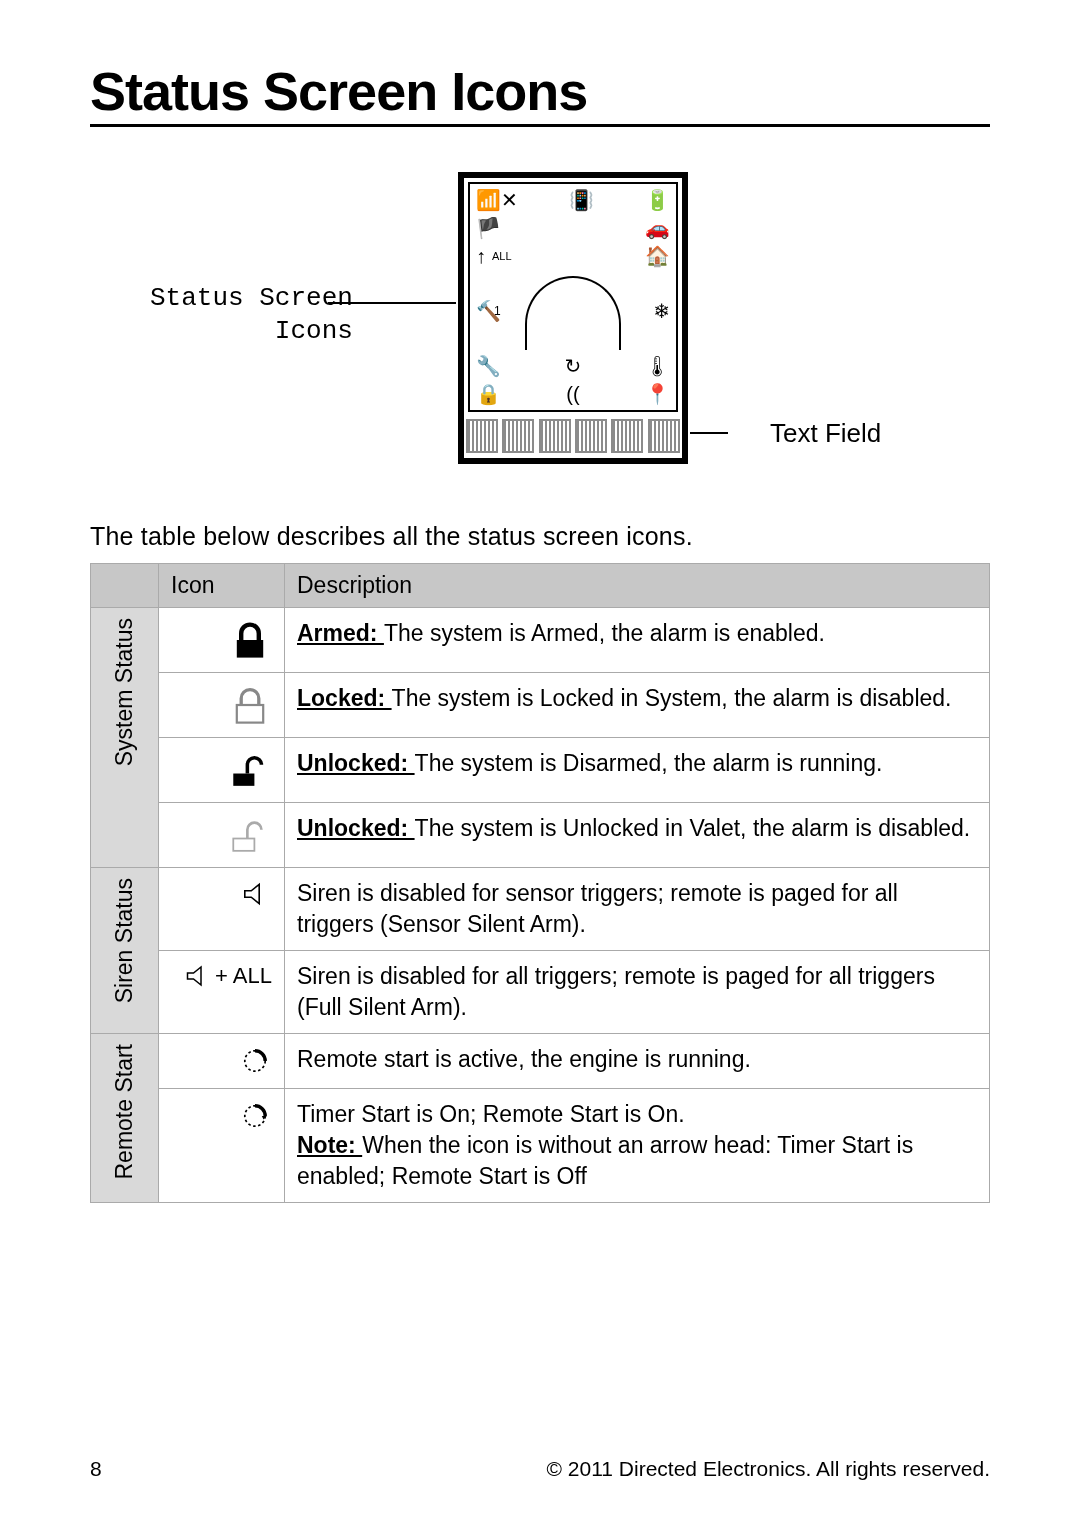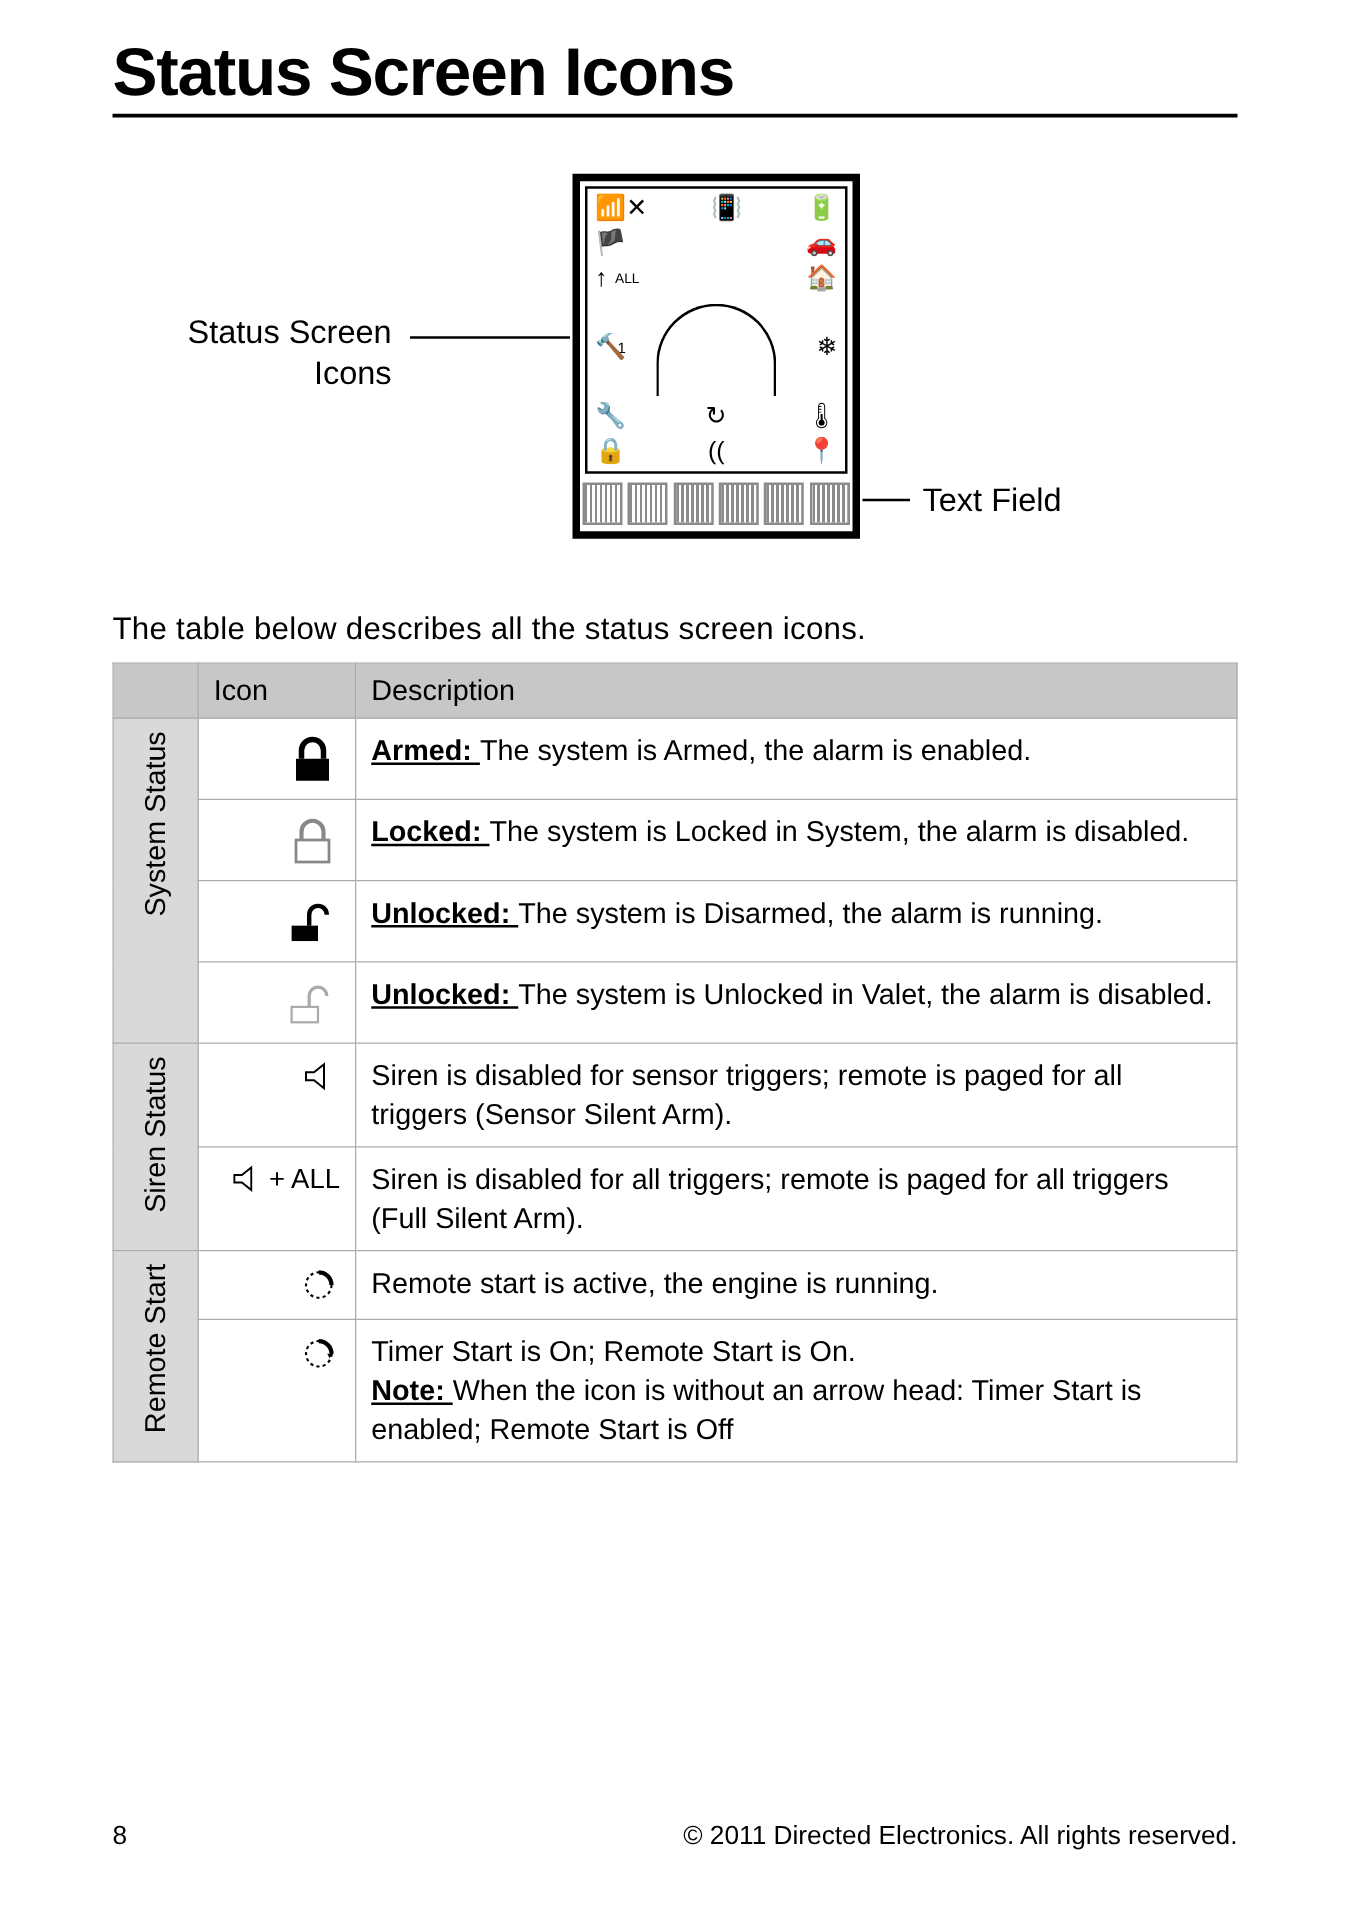--- a/index.html
+++ b/index.html
@@ -7,21 +7,21 @@
     padding: 0;
     background: #fff;
     font-family: "Arial", "Helvetica", sans-serif;
     color: #000;
   }
   .page {
     width: 1080px;
     height: 1537px;
     position: relative;
     box-sizing: border-box;
-    padding: 27px 90px 50px 90px;
+    padding: 60px 90px 50px 90px;
     border-radius: 16px;
   }
   .title {
     font-family: "Arial Narrow", Arial, sans-serif;
     font-weight: bold;
     font-size: 54px;
     letter-spacing: -1px;
     border-bottom: 3px solid #000;
     padding-bottom: 2px;
     margin-bottom: 45px;
@@ -30,21 +30,21 @@
   .diagram-area {
     display: flex;
     align-items: center;
     justify-content: center;
     gap: 12px;
     margin-bottom: 50px;
     position: relative;
     height: 300px;
   }
   .diagram-label-left {
-    font-family: Liberation Sans, sans-serif;
+    font-family: Liberation Mono, monospace;
     font-size: 26px;
     text-align: right;
     line-height: 1.25;
     position: absolute;
     left: 60px;
     top: 110px;
   }
   .diagram-line-left {
     position:absolute;
     left: 238px;
@@ -104,21 +104,21 @@
     left: 600px;
     top: 260px;
     width: 38px;
     height: 2px;
     background:#000;
   }
   .diagram-label-right {
     font-family: Arial, sans-serif;
     font-size: 26px;
     position:absolute;
-    left: 648px;
+    left: 680px;
     top: 246px;
   }
 
   .intro {
     font-family: "Arial", sans-serif;
     font-size: 25px;
     font-weight: 300;
     margin: 10px 0 12px 0;
     letter-spacing: 0.2px;
   }

